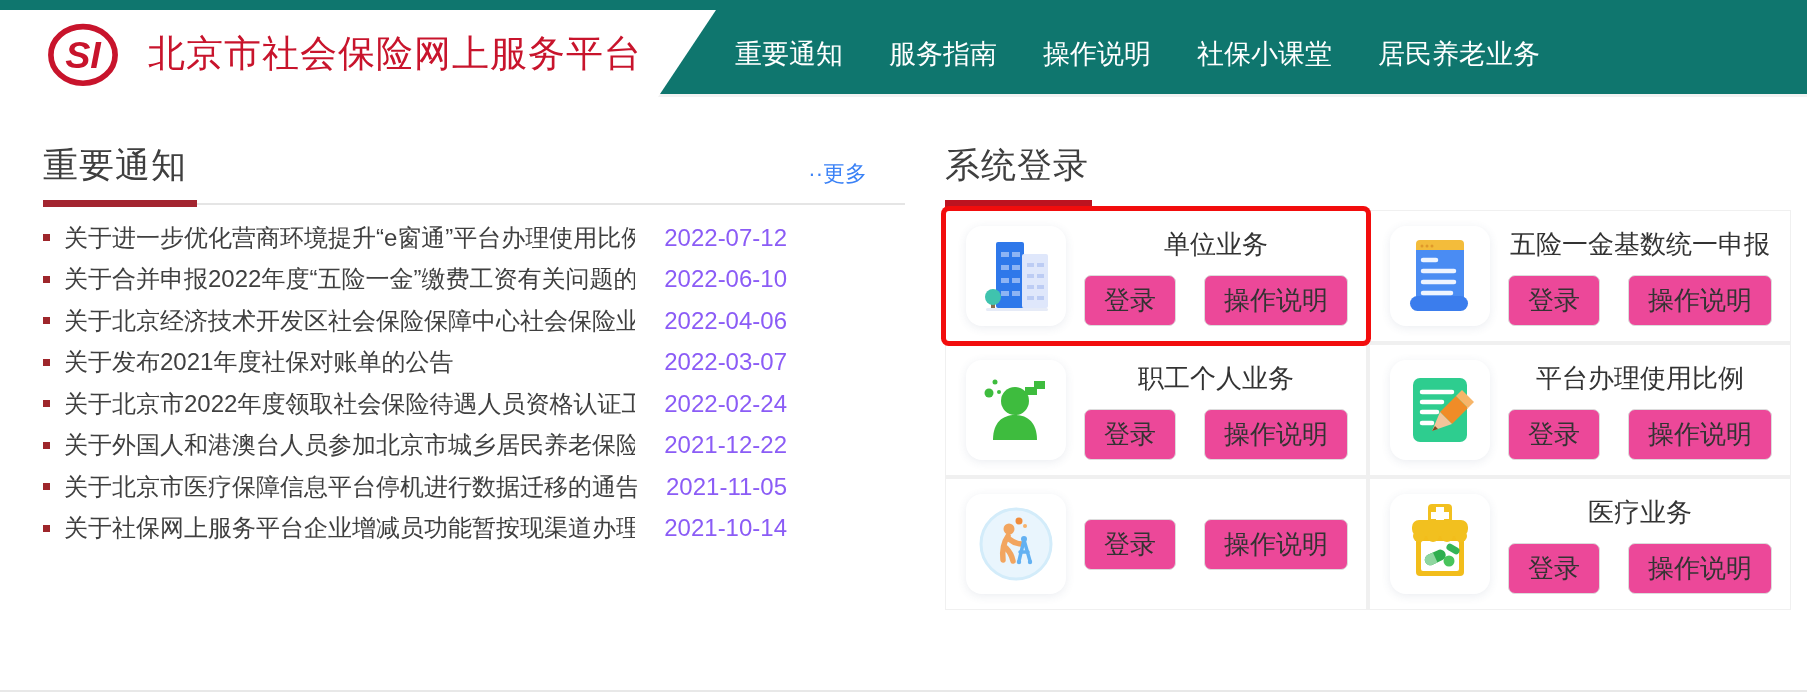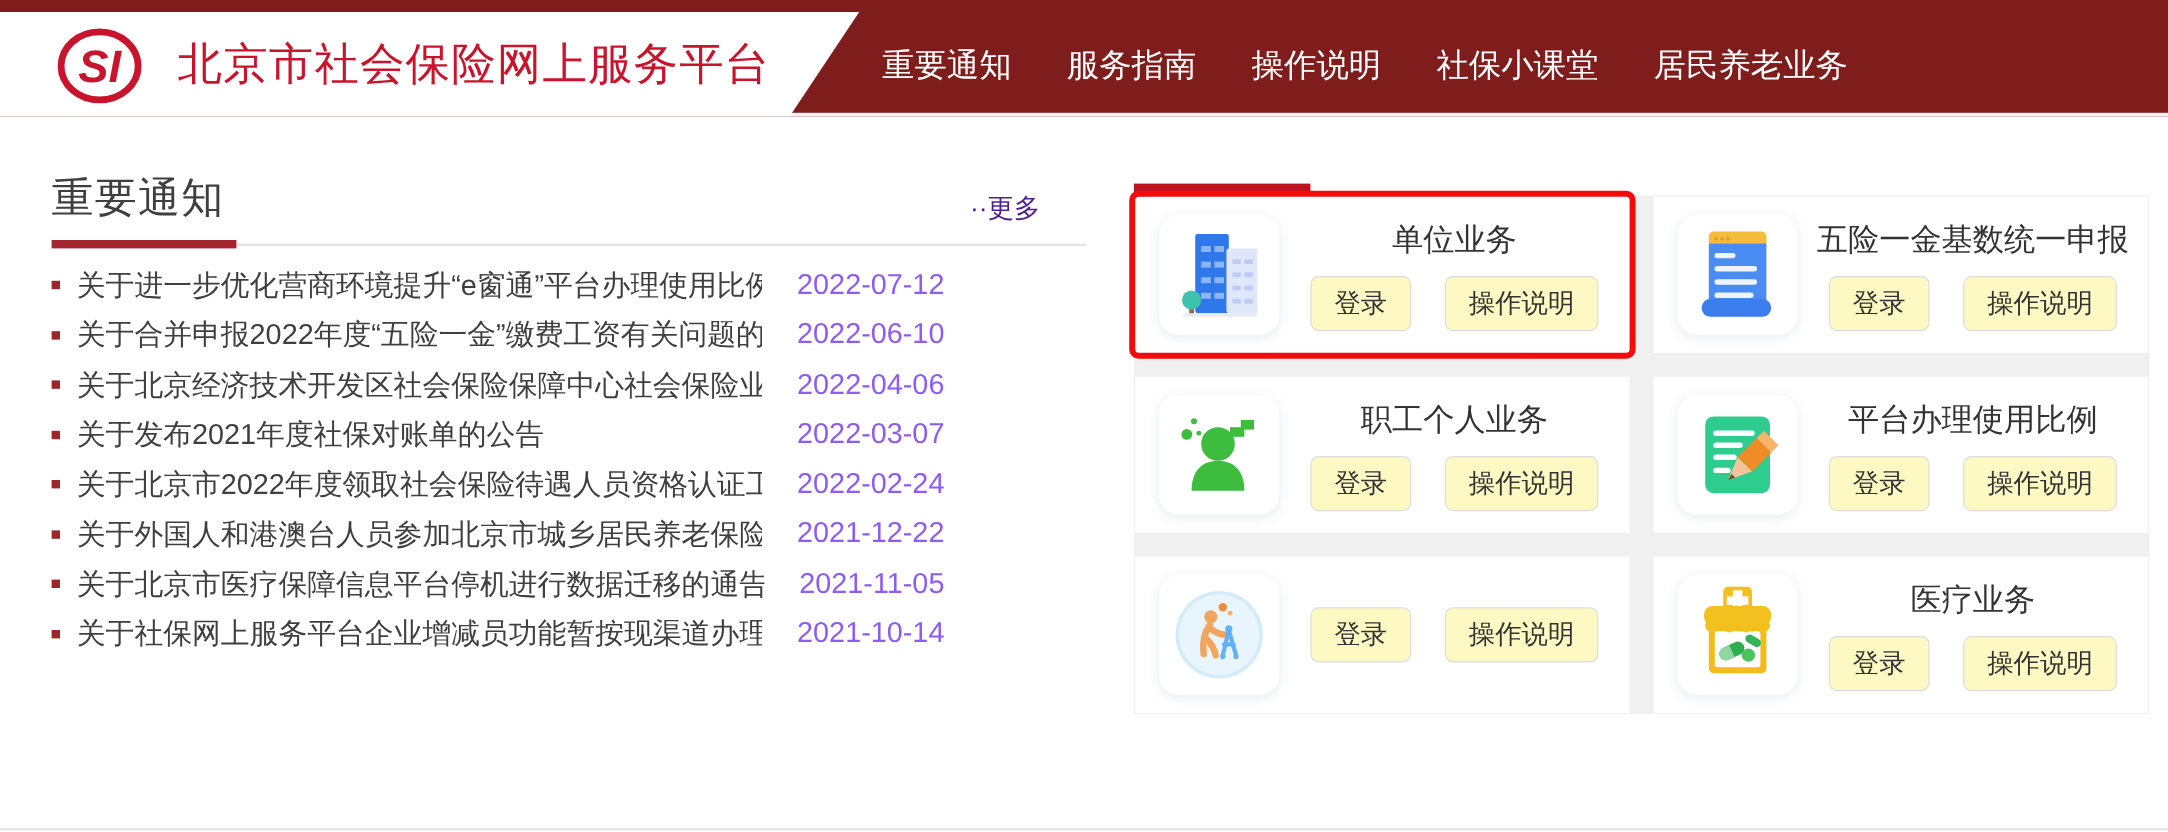--- a/index.html
+++ b/index.html
@@ -1,56 +1,56 @@
 <!DOCTYPE html>
 <html><head>
 <meta charset="utf-8">
 <style>
   * { margin:0; padding:0; box-sizing:border-box; }
   html,body { width:1807px; height:693px; }
   body { font-family:"Liberation Sans", sans-serif; background:#fff; overflow:hidden; }
   .page { position:relative; width:1807px; height:693px; background:#fff; overflow:hidden; }
 
   
-  .header { position:absolute; left:0; top:0; width:1807px; height:97px; background:#7f1d1d; border-bottom:3px solid #f2f2f2; }
+  .header { position:absolute; left:0; top:0; width:1807px; height:97px; background:#0f766e; border-bottom:3px solid #f2f2f2; }
   .logo-plate { position:absolute; left:0; top:10px; width:716px; height:87px; background:#ffffff;
                 clip-path:polygon(0 0, 100% 0, calc(100% - 58px) 100%, 0 100%);
                 display:flex; align-items:center; padding-left:44px; }
   .logo-mark { width:78px; height:68px; flex:0 0 auto; }
   .brand-title { color:#c8142c; font-size:37px; font-weight:400; letter-spacing:1px; margin-left:26px; white-space:nowrap; }
   .nav { position:absolute; left:735px; top:10px; height:87px; display:flex; align-items:center; gap:46px; }
   .nav-item { color:#ffffff; font-size:27px; font-weight:500; white-space:nowrap; cursor:pointer; }
 
   
   .left-col { position:absolute; left:43px; top:142px; width:862px; }
   .sec-head { display:flex; justify-content:space-between; align-items:flex-end; }
   .sec-title { font-size:35px; color:#3f3f3f; font-weight:500; letter-spacing:1px; }
-  .more-link { font-size:22px; color:#4c1d95; margin-right:38px; cursor:pointer; }
+  .more-link { font-size:22px; color:#3b82f6; margin-right:38px; cursor:pointer; }
   .sec-line { position:relative; height:8px; margin-top:11px; }
   .sec-line .gray-rule { position:absolute; left:0; right:0; top:3px; border-top:2px solid #e5e5e5; }
   .sec-line .red-bar { position:absolute; left:0; top:0; width:154px; height:7px; background:#a32530; }
   .notice-list { list-style:none; margin-top:9px; }
   .notice-row { height:41.5px; display:flex; align-items:center; padding-right:118px; }
   .bullet { width:7px; height:7px; background:#9e262b; flex:0 0 auto; margin-right:14px; }
   .notice-text { flex:1 1 auto; font-size:24px; color:#3f3f3f; white-space:nowrap; overflow:hidden; cursor:pointer; }
   .notice-date { flex:0 0 auto; font-size:24px; color:#8b5cf6; margin-left:29px; }
 
   
   .right-col { position:absolute; left:945px; top:142px; width:846px; }
   .right-col .sec-line .red-bar { width:147px; background:#bd1320; }
   .login-grid { margin-top:2px; display:grid; grid-template-columns:1fr 1fr; grid-auto-rows:130px;
-                gap:20px; background:#f0f0f0; border:1px solid #f0f0f0; }
+                gap:4px; background:#f0f0f0; border:1px solid #f0f0f0; }
   .card { background:#ffffff; display:flex; align-items:center; padding-left:20px; position:relative; }
   .card.highlight { box-shadow:0 0 0 5px #f20d0d; border-radius:3px; z-index:2; }
   .icon-tile { width:100px; height:100px; border-radius:16px; background:#ffffff; flex:0 0 auto;
                box-shadow:0 2px 10px rgba(60,80,120,0.10); display:flex; align-items:center; justify-content:center; }
   .card-right { flex:1 1 auto; display:flex; flex-direction:column; align-items:center; justify-content:center; }
   .card-title { font-size:26px; color:#333; margin-bottom:13px; white-space:nowrap; }
   .btn-row { display:flex; gap:28px; }
-  .card-btn { font-family:"Liberation Sans", sans-serif; font-size:22px; color:#333; background:#fef9c3;
+  .card-btn { font-family:"Liberation Sans", sans-serif; font-size:26px; color:#333; background:#ec4899;
               border:1px solid #dcdcdc; border-radius:7px; padding:7px 19px; cursor:pointer; white-space:nowrap; }
 
   .page-bottom-line { position:absolute; left:0; right:0; top:690px; border-top:2px solid #e8e8e8; }
 </style>
 </head>
 <body>
 
 <div class="page">
 
   <div class="header">
@@ -117,20 +117,23 @@
       </li>
       <li class="notice-row">
         <span class="bullet"></span>
         <span class="notice-text">关于社保网上服务平台企业增减员功能暂按现渠道办理的通知</span>
         <span class="notice-date">2021-10-14</span>
       </li>
     </ul>
   </div>
 
   <div class="right-col">
+    <div class="sec-head">
+      <div class="sec-title">系统登录</div>
+    </div>
     <div class="sec-line">
       <div class="red-bar"></div>
     </div>
 
     <div class="login-grid">
 
       <div class="card highlight">
         <div class="icon-tile">
           <svg width="100" height="100" viewBox="0 0 100 100">
             <rect x="30" y="16" width="28" height="66" rx="2" fill="#2e78ea"></rect>

